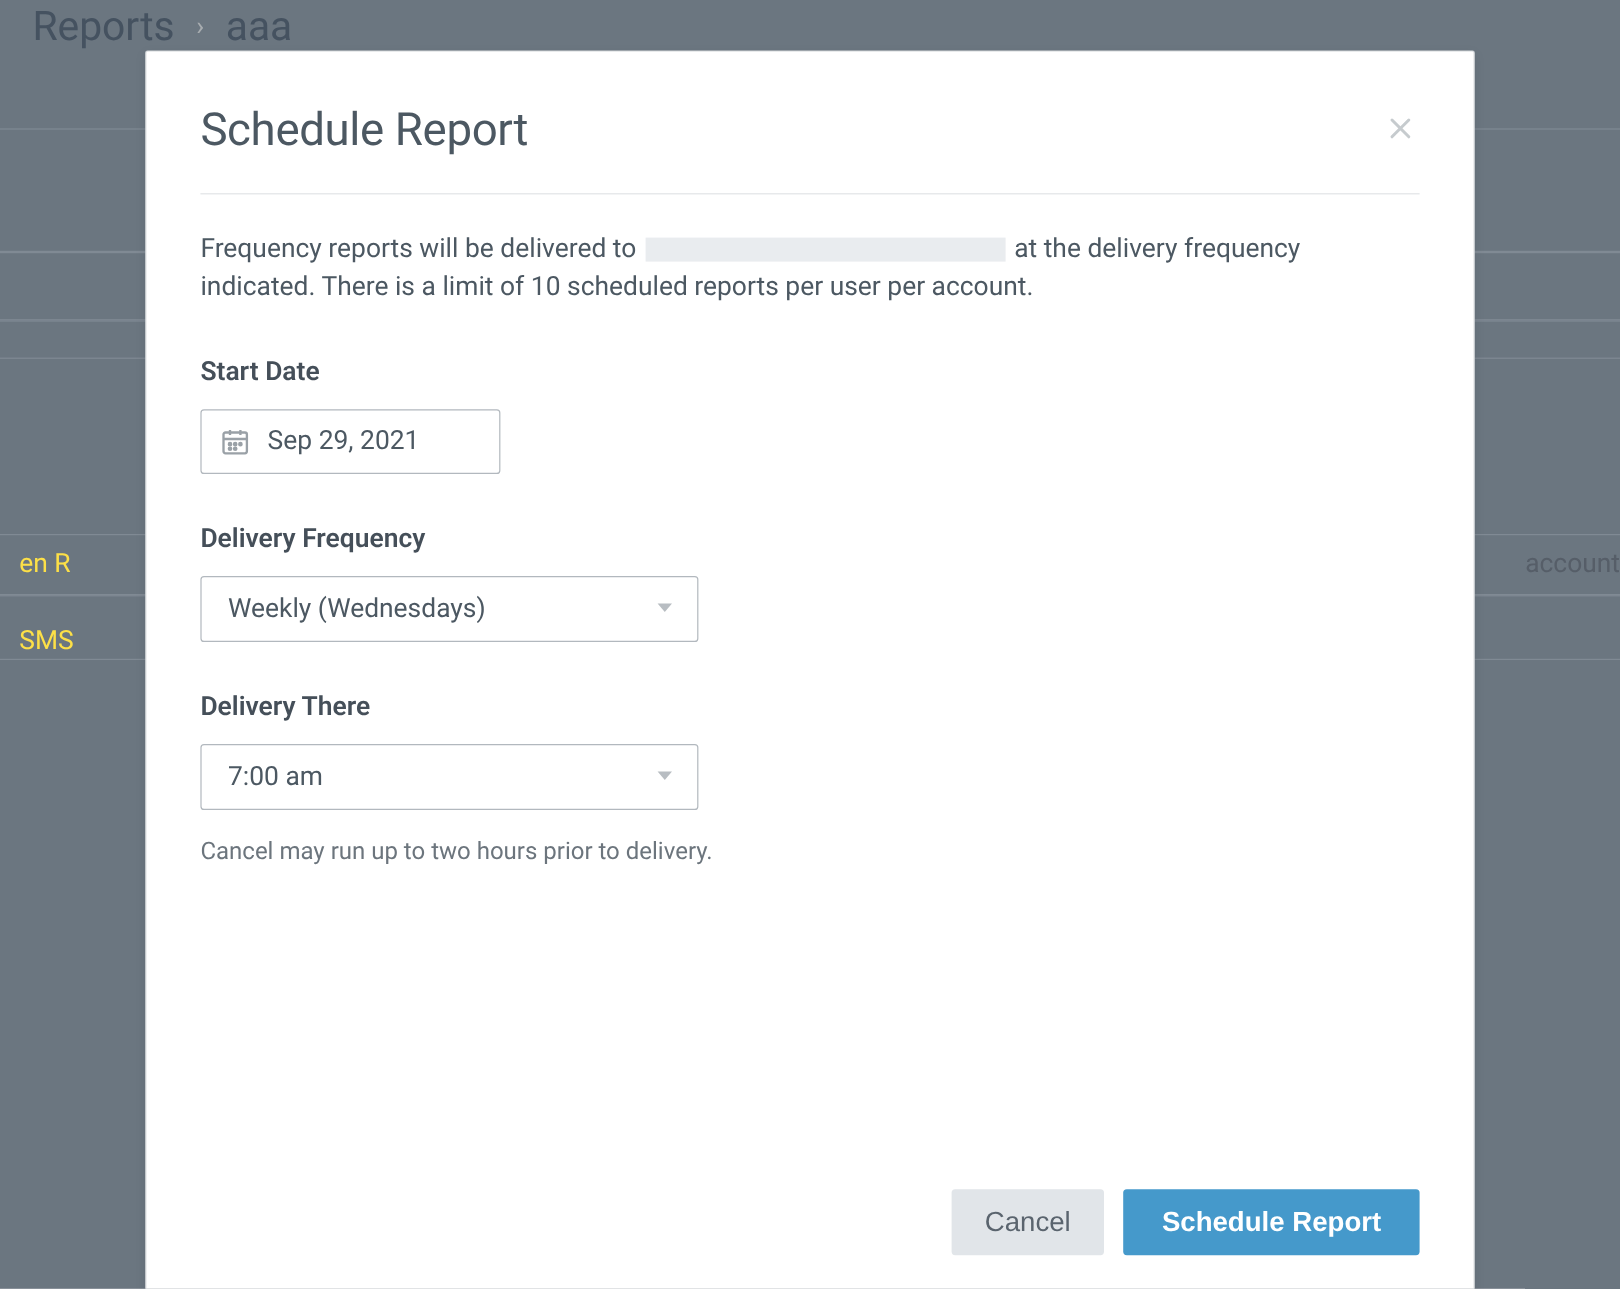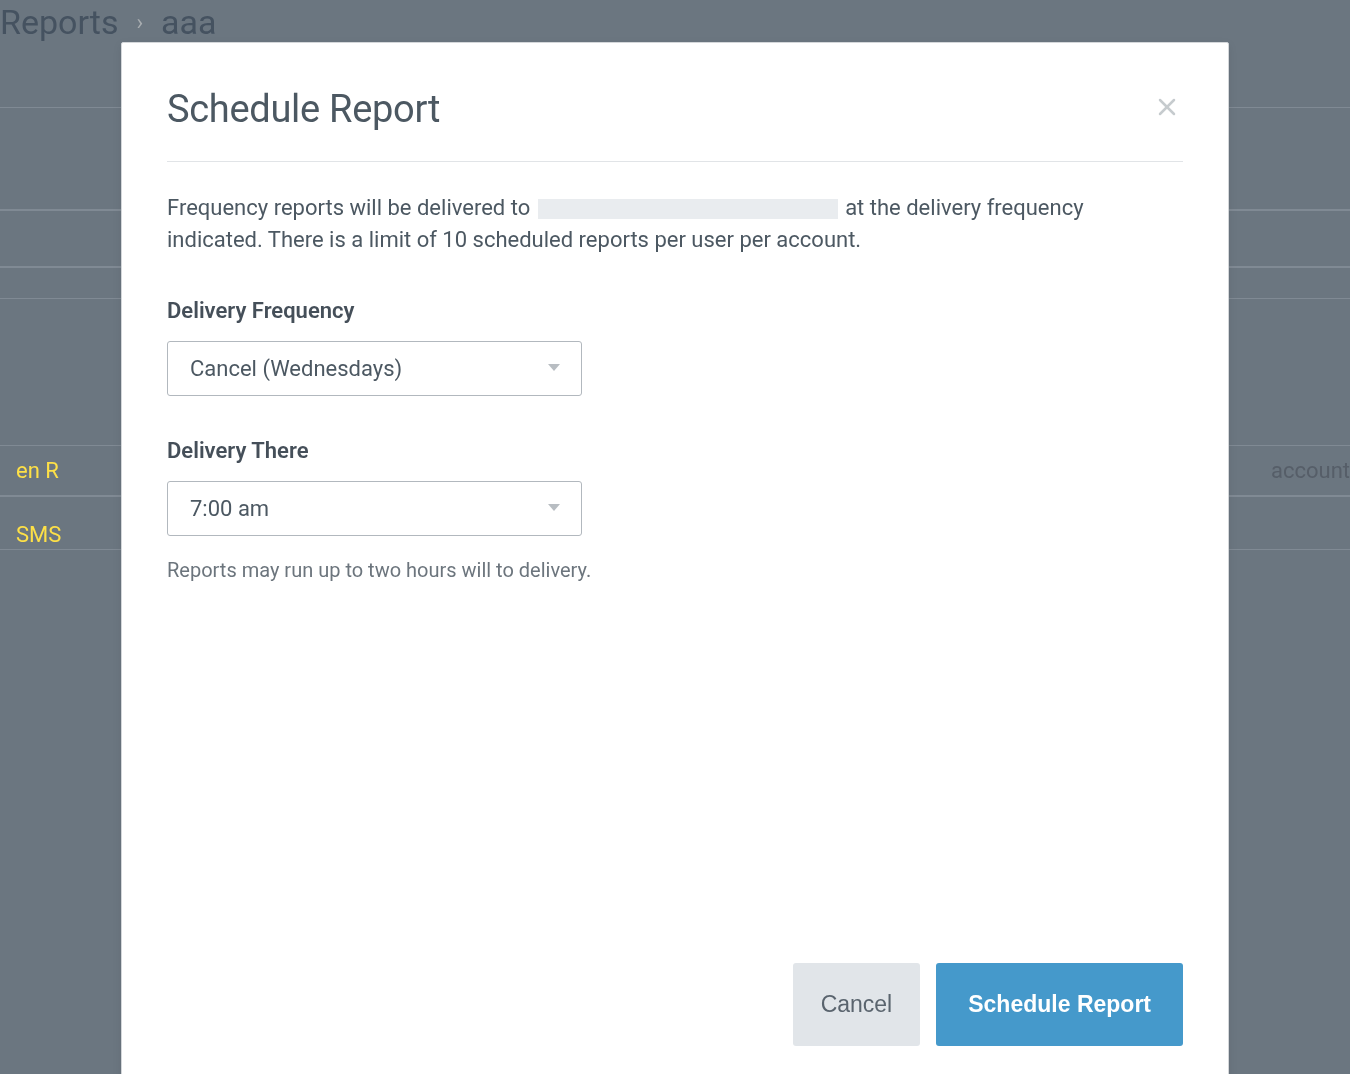--- a/index.html
+++ b/index.html
@@ -17,20 +17,21 @@
       overflow: hidden;
     }
 
     
     .background-page {
       position: absolute;
       top: 0;
       left: 0;
       right: 0;
       color: #3a4650;
+      padding-left: 27px;
     }
 
     .breadcrumb-bg {
       display: flex;
       align-items: center;
       gap: 18px;
       font-size: 34px;
       color: #455260;
       padding: 2px 0 0 0;
       font-weight: 400;
@@ -215,21 +216,21 @@
       bottom: 43px;
       right: 45px;
       display: flex;
       gap: 16px;
     }
 
     .btn {
       border: none;
       border-radius: 3px;
       font-size: 23px;
-      padding: 28px 28px;
+      padding: 14px 28px;
       cursor: pointer;
       font-weight: 500;
     }
 
     .btn-secondary {
       background: #e1e5e9;
       color: #5a646e;
     }
 
     .btn-primary {
@@ -273,44 +274,63 @@
             <line x1="19" y1="5" x2="5" y2="19"></line>
           </svg>
         </span>
       </button>
     </div>
 
     <p class="modal-description">
       <span>Frequency reports will be delivered to </span><span class="email-redacted"></span><span> at the delivery frequency indicated. There is a limit of 10 scheduled reports per user per account.</span>
     </p>
 
+    <div class="form-section">
+      <label class="field-label">Start Date</label>
+      <div class="date-picker">
+        <span class="cal-icon">
+          <svg viewBox="0 0 24 24" fill="none" stroke="currentColor" stroke-width="1.8">
+            <rect x="3" y="5" width="18" height="16" rx="1.5"></rect>
+            <line x1="3" y1="10" x2="21" y2="10"></line>
+            <line x1="8" y1="3" x2="8" y2="7"></line>
+            <line x1="16" y1="3" x2="16" y2="7"></line>
+            <circle cx="8" cy="14" r="0.9" fill="currentColor"></circle>
+            <circle cx="12" cy="14" r="0.9" fill="currentColor"></circle>
+            <circle cx="16" cy="14" r="0.9" fill="currentColor"></circle>
+            <circle cx="8" cy="17.5" r="0.9" fill="currentColor"></circle>
+            <circle cx="12" cy="17.5" r="0.9" fill="currentColor"></circle>
+          </svg>
+        </span>
+        <span>Sep 29, 2021</span>
+      </div>
+    </div>
 
     <div class="form-section">
       <label class="field-label">Delivery Frequency</label>
       <div class="select-control">
-        <span>Cancel (Wednesdays)</span>
+        <span>Weekly (Wednesdays)</span>
         <span class="caret">
           <svg viewBox="0 0 14 10">
               <path d="M1 1 L7 8 L13 1 Z" fill="currentColor"></path>
             </svg>
         </span>
       </div>
     </div>
 
     <div class="form-section">
       <label class="field-label">Delivery There</label>
       <div class="select-control">
         <span>7:00 am</span>
         <span class="caret">
           <svg viewBox="0 0 14 10">
               <path d="M1 1 L7 8 L13 1 Z" fill="currentColor"></path>
             </svg>
         </span>
       </div>
-      <div class="hint-text">Reports may run up to two hours will to delivery.</div>
+      <div class="hint-text">Cancel may run up to two hours prior to delivery.</div>
     </div>
 
     <div class="modal-footer">
       <button class="btn btn-secondary">Cancel</button>
       <button class="btn btn-primary">Schedule Report</button>
     </div>
 
   </div>
 </div>
 

